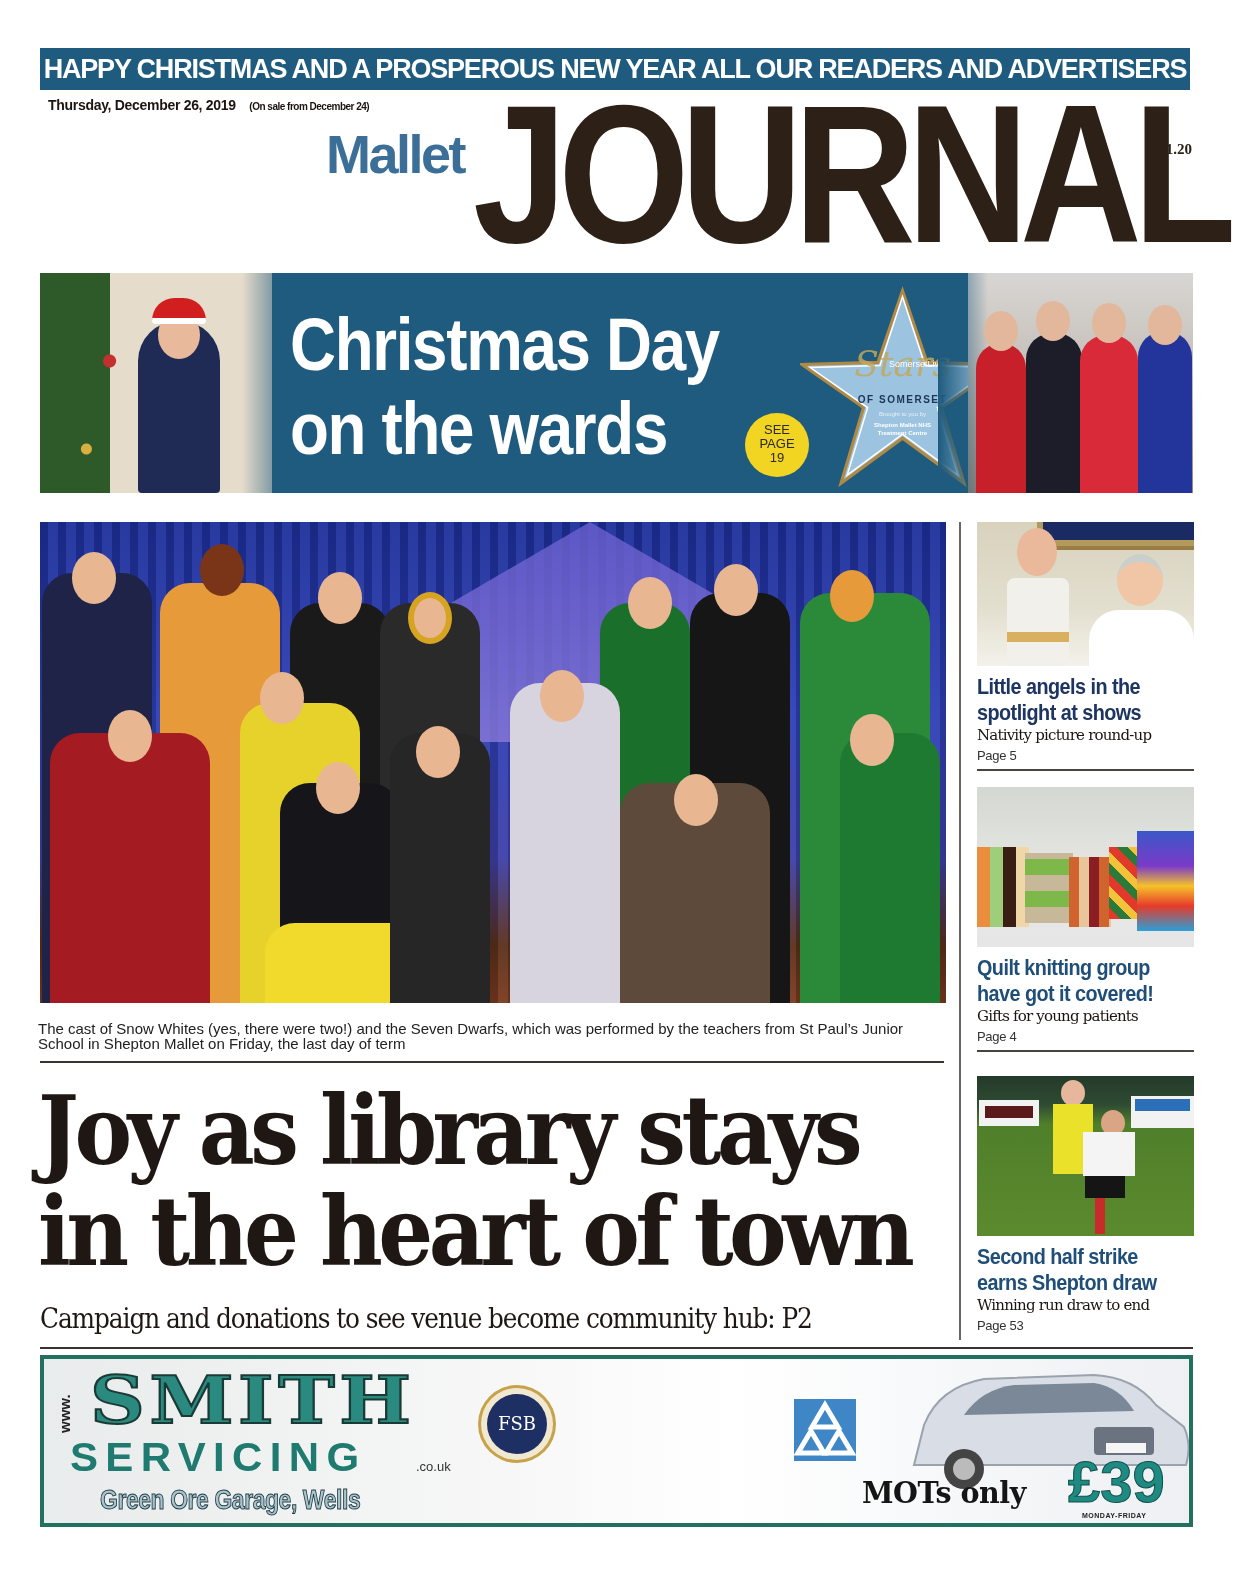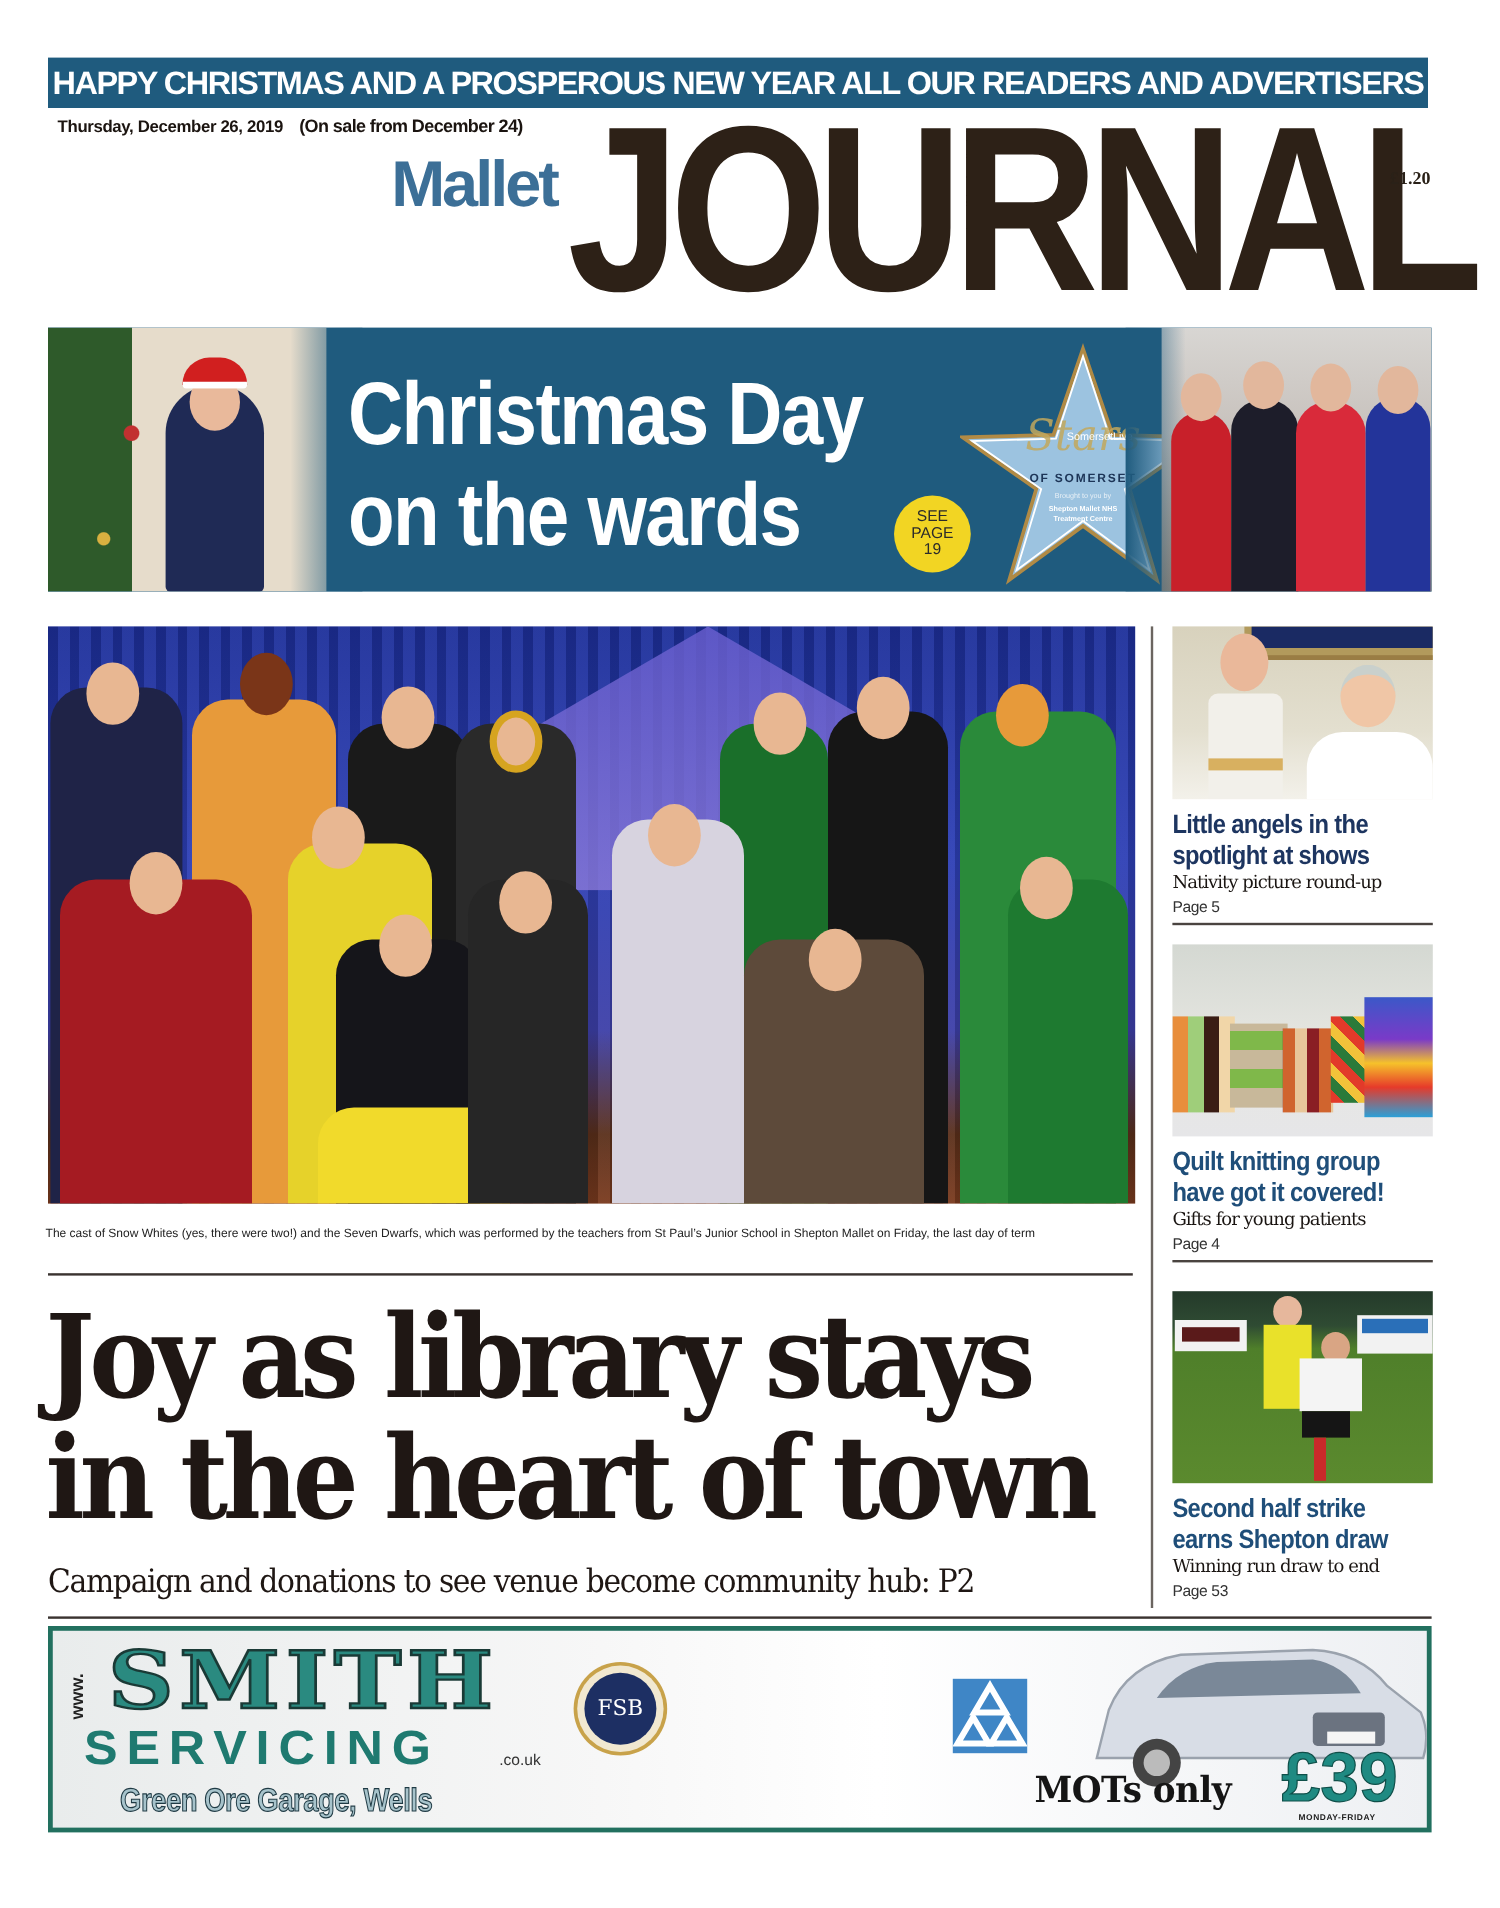--- a/index.html
+++ b/index.html
@@ -12,21 +12,21 @@
     background: #1f5b7e; color: #fff;
     font-family: "Liberation Sans", sans-serif; font-weight: 700;
     font-size: 27px; letter-spacing: -1.2px; line-height: 42px;
     text-align: center; white-space: nowrap; transform-origin: left center;
   }
   .dateline {
     position: absolute; left: 48px; top: 97px;
     font-family: "Liberation Sans", sans-serif; font-weight: 700; font-size: 14px;
     color: #1b1410; letter-spacing: -0.3px; white-space: nowrap;
   }
-  .dateline .onsale { font-size: 15px; margin-left: 10px; letter-spacing: -0.5px; }
+  .dateline .onsale { font-size: 10px; margin-left: 10px; letter-spacing: -0.5px; }
 
   
   .mast-town {
     position: absolute; left: 218px; top: 128px; width: 246px;
     font-family: "Liberation Sans", sans-serif; font-weight: 700; color: #3c6f97;
     font-size: 54px; line-height: 52px; letter-spacing: -2.5px; text-align: right;
   }
   .mast-journal {
     position: absolute; left: 473px; top: 100px; height: 150px;
     font-family: "Liberation Sans", sans-serif; font-weight: 700; color: #2d2117;
@@ -103,21 +103,21 @@
   }
   .curtain { position: absolute; top: 0; width: 100%; height: 100%;
     background: repeating-linear-gradient(90deg, rgba(0,0,0,.15) 0 8px, rgba(255,255,255,.05) 8px 18px); }
   .backdrop-house { position: absolute; left: 380px; top: 0; width: 340px; height: 220px;
     background: linear-gradient(180deg, #6a5fd0, #8a79d8); clip-path: polygon(50% 0, 100% 45%, 100% 100%, 0 100%, 0 45%); opacity: .8; }
   .cast { position: absolute; bottom: 0; border-radius: 30px 30px 0 0; }
   .cast-head { position: absolute; width: 44px; height: 52px; border-radius: 50%; background: #e8b792; }
 
   .caption {
     position: absolute; left: 38px; top: 1021px; width: 910px;
-    font-family: "Liberation Sans", sans-serif; font-size: 10px; line-height: 15px; color: #222;
+    font-family: "Liberation Sans", sans-serif; font-size: 15px; line-height: 15px; color: #222;
   }
 
   .rule-main { position: absolute; left: 40px; top: 1061px; width: 904px; height: 2px; background: #3a3330; }
 
   .headline {
     position: absolute; left: 38px; top: 1080px; width: 920px;
     font-family: "DejaVu Serif", serif; font-weight: 700; color: #1f1714;
     font-size: 96px; line-height: 101px; letter-spacing: -5px; white-space: nowrap;
     transform: scaleX(0.90); transform-origin: left top;
   }

